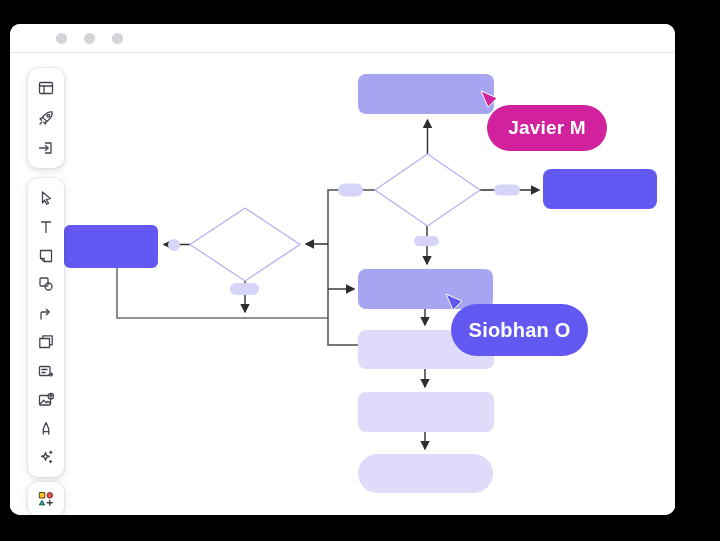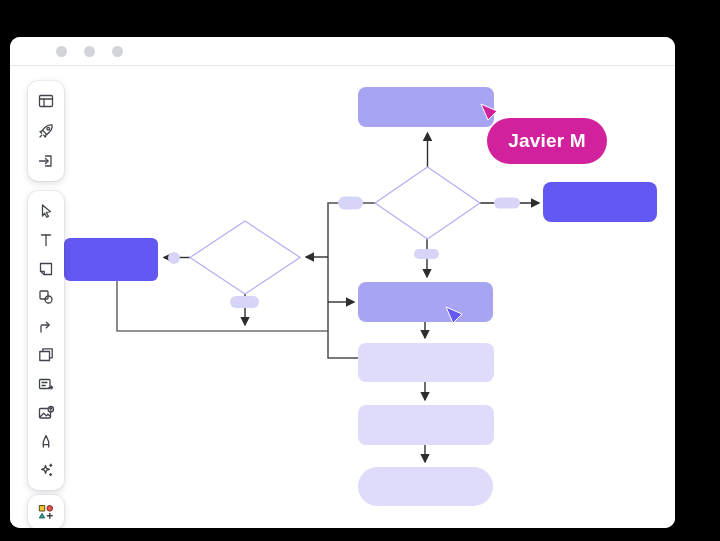--- a/index.html
+++ b/index.html
@@ -4,21 +4,20 @@
 <style>
   html,body{margin:0;padding:0;}
   body{
     width:720px;height:541px;position:relative;background:#000;
     font-family:"Liberation Sans",sans-serif;overflow:hidden;
   }
   .window{
     position:absolute;left:10px;top:24px;width:665px;height:491px;
     background:#fff;border-radius:10px;overflow:hidden;
     box-shadow:0 6px 24px rgba(0,0,0,.55);
-    margin-top:13px;
   }
   .titlebar{
     height:28px;border-bottom:1px solid #e6e7eb;background:#fff;
     display:flex;align-items:center;padding-left:46px;gap:17px;
   }
   .tb-dot{width:11px;height:11px;border-radius:50%;background:#d2d4d9;}
   .canvas{position:absolute;left:0;top:29px;width:665px;height:462px;background:#fff;}
   svg.flow{position:absolute;left:0;top:0;}
   .toolbar-group{
     position:absolute;left:18px;width:36px;background:#fff;border-radius:10px;
@@ -101,20 +100,23 @@
     <svg class="user-cursor cur-javier" viewBox="0 0 20 20">
       <polygon points="2,2 18,9 9,18" stroke="#ffffff" stroke-width="1" fill="#d2219c"></polygon>
     </svg>
     <div class="user-pill pill-javier" style="background: rgb(210, 33, 156);">
       <span>Javier M</span>
     </div>
 
     <svg class="user-cursor cur-siobhan" viewBox="0 0 20 20">
       <polygon points="2,2 18,9 9,18" stroke="#ffffff" stroke-width="1" fill="#6458f2"></polygon>
     </svg>
+    <div class="user-pill pill-siobhan" style="background: rgb(100, 88, 242);">
+      <span>Siobhan O</span>
+    </div>
 
     <div class="toolbar-group tg1">
       <div class="tool">
         <svg class="ico" width="18" height="18" viewBox="0 0 18 18">
           <rect x="2.5" y="3.5" width="13" height="11" rx="1.2"></rect>
             <line x1="2.5" y1="7" x2="15.5" y2="7"></line>
             <line x1="7" y1="7" x2="7" y2="14.5"></line>
         </svg>
       </div>
       <div class="tool">

